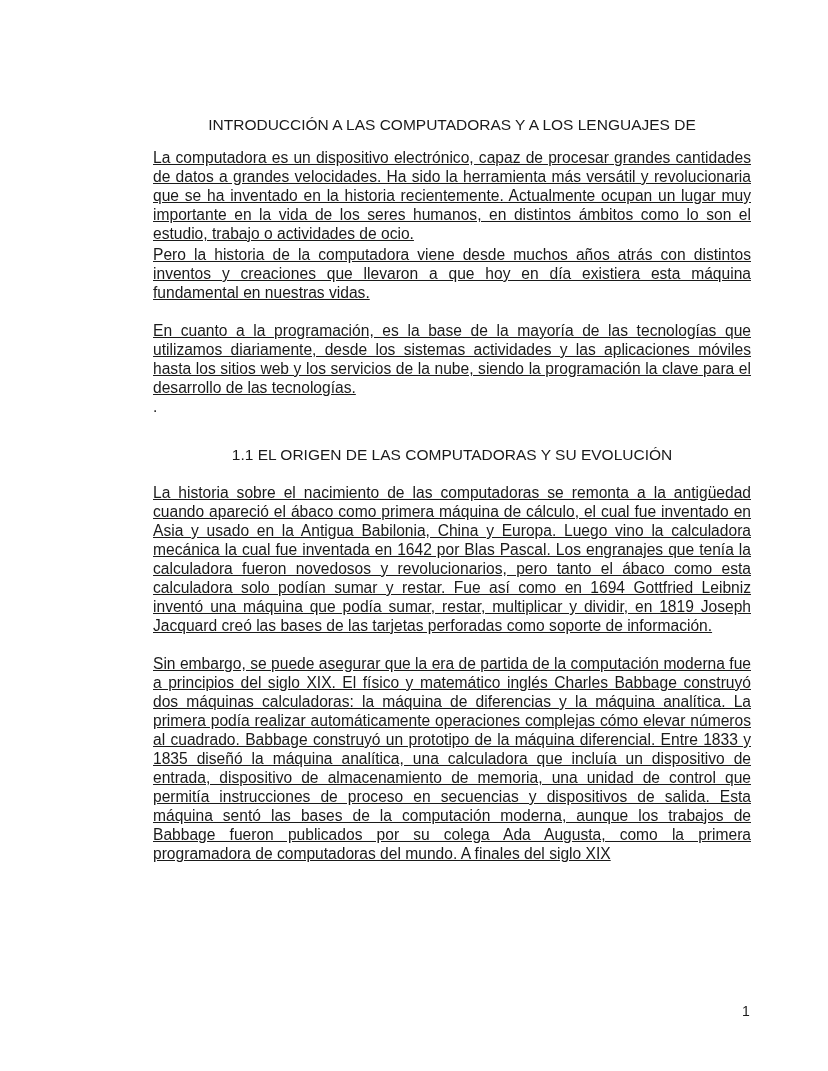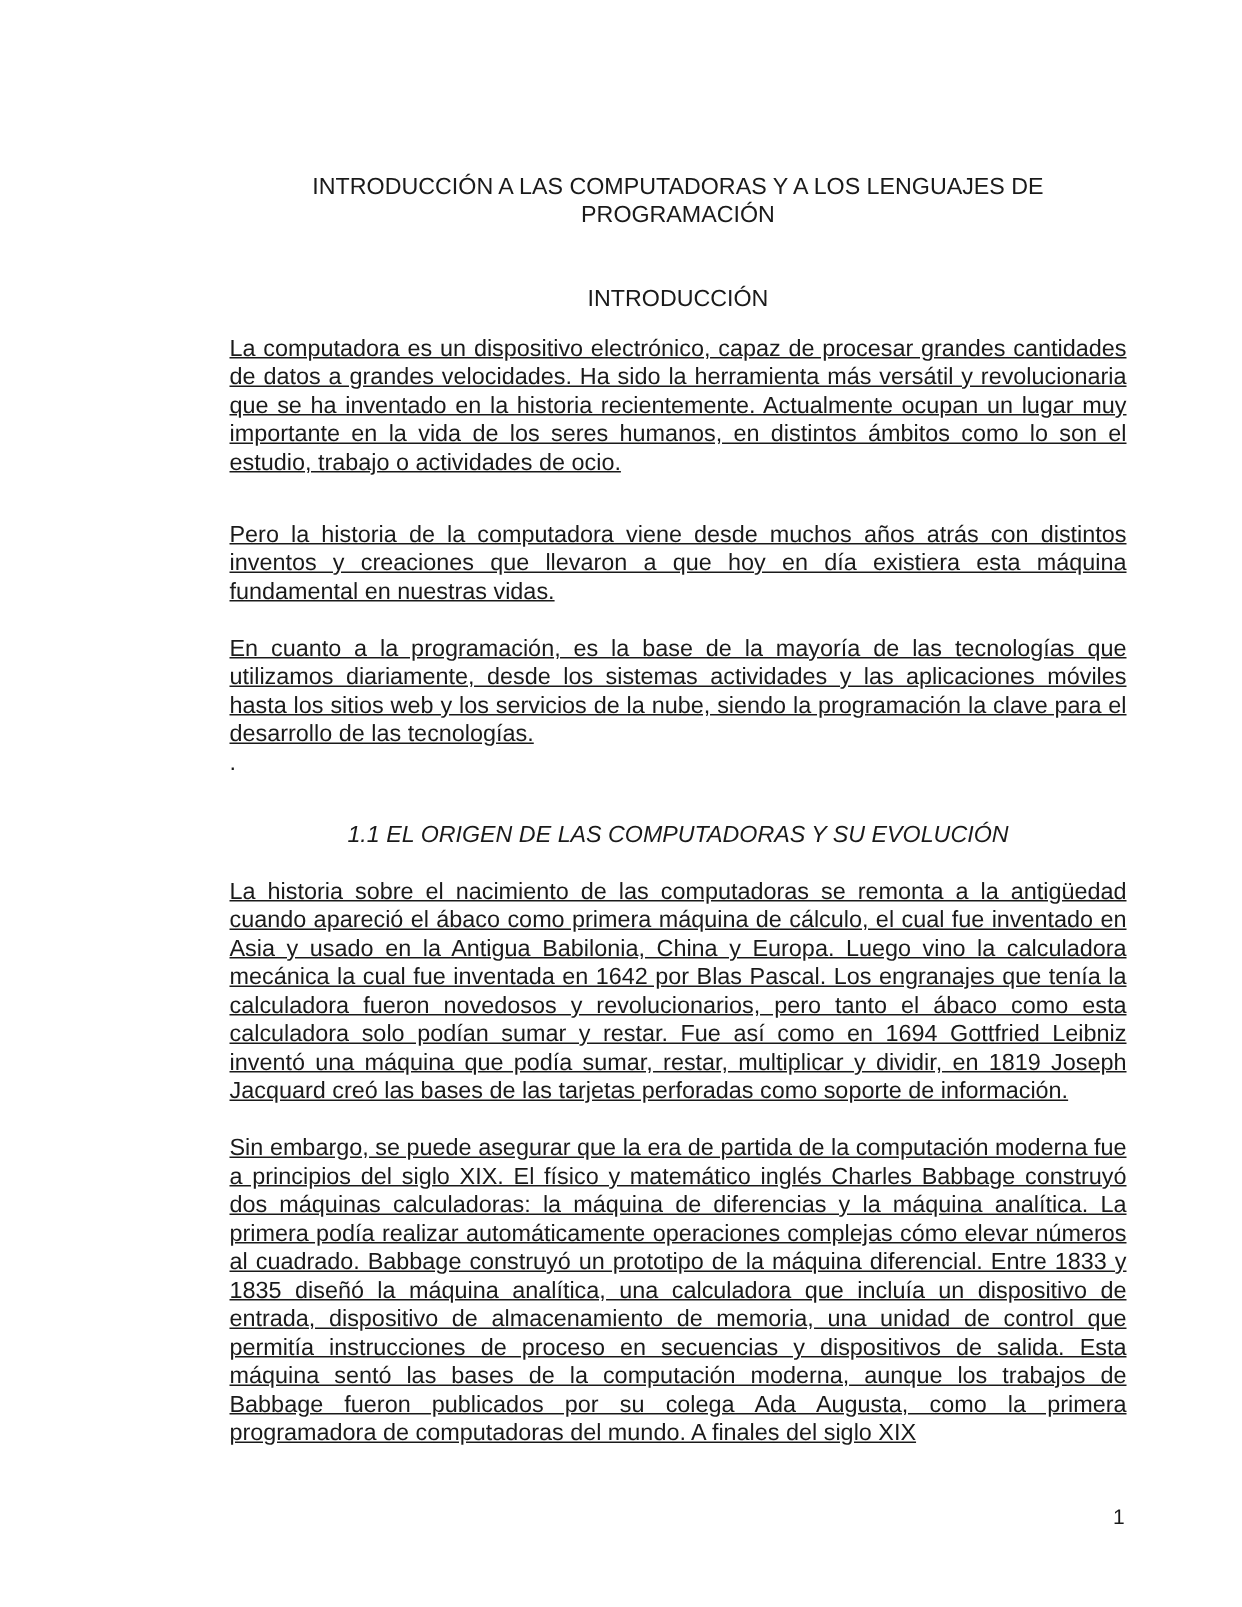--- a/index.html
+++ b/index.html
@@ -63,34 +63,32 @@
   }
 </style>
 </head>
 <body>
 
 <div class="page">
   <div class="content">
 
     <div class="title">
       <div>INTRODUCCIÓN A LAS COMPUTADORAS Y A LOS LENGUAJES DE</div>
-      <div>PROGRAMACIÓN</div>
     </div>
 
-    <div class="heading" style="margin-top:37px;">INTRODUCCIÓN</div>
 
     <p class="body" style="margin-top:14px;">La computadora es un dispositivo electrónico, capaz de procesar grandes cantidades de datos a grandes velocidades. Ha sido la herramienta más versátil y revolucionaria que se ha inventado en la historia recientemente. Actualmente ocupan un lugar muy importante en la vida de los seres humanos, en distintos ámbitos como lo son el estudio, trabajo o actividades de ocio.</p>
 
-    <p class="body" style="margin-top:29px;">Pero la historia de la computadora viene desde muchos años atrás con distintos inventos y creaciones que llevaron a que hoy en día existiera esta máquina fundamental en nuestras vidas.</p>
+    <p class="body" style="margin-top:2px;">Pero la historia de la computadora viene desde muchos años atrás con distintos inventos y creaciones que llevaron a que hoy en día existiera esta máquina fundamental en nuestras vidas.</p>
 
     <p class="body" style="margin-top:19px;">En cuanto a la programación, es la base de la mayoría de las tecnologías que utilizamos diariamente, desde los sistemas actividades y las aplicaciones móviles hasta los sitios web y los servicios de la nube, siendo la programación la clave para el desarrollo de las tecnologías.</p>
 
     <div class="dot">.</div>
 
-    <div class="heading" style="margin-top:29px;font-style:italic;">1.1 EL ORIGEN DE LAS COMPUTADORAS Y SU EVOLUCIÓN</div>
+    <div class="heading" style="margin-top:29px;">1.1 EL ORIGEN DE LAS COMPUTADORAS Y SU EVOLUCIÓN</div>
 
     <p class="body" style="margin-top:19px;">La historia sobre el nacimiento de las computadoras se remonta a la antigüedad cuando apareció el ábaco como primera máquina de cálculo, el cual fue inventado en Asia y usado en la Antigua Babilonia, China y Europa. Luego vino la calculadora mecánica la cual fue inventada en 1642 por Blas Pascal. Los engranajes que tenía la calculadora fueron novedosos y revolucionarios, pero tanto el ábaco como esta calculadora solo podían sumar y restar. Fue así como en 1694 Gottfried Leibniz inventó una máquina que podía sumar, restar, multiplicar y dividir, en 1819 Joseph Jacquard creó las bases de las tarjetas perforadas como soporte de información.</p>
 
     <p class="body" style="margin-top:19px;">Sin embargo, se puede asegurar que la era de partida de la computación moderna fue a principios del siglo XIX. El físico y matemático inglés Charles Babbage construyó dos máquinas calculadoras: la máquina de diferencias y la máquina analítica. La primera podía realizar automáticamente operaciones complejas cómo elevar números al cuadrado. Babbage construyó un prototipo de la máquina diferencial. Entre 1833 y 1835 diseñó la máquina analítica, una calculadora que incluía un dispositivo de entrada, dispositivo de almacenamiento de memoria, una unidad de control que permitía instrucciones de proceso en secuencias y dispositivos de salida. Esta máquina sentó las bases de la computación moderna, aunque los trabajos de Babbage fueron publicados por su colega Ada Augusta, como la primera programadora de computadoras del mundo. A finales del siglo XIX</p>
 
   </div>
 
   <div class="page-number">1</div>
 </div>
 

